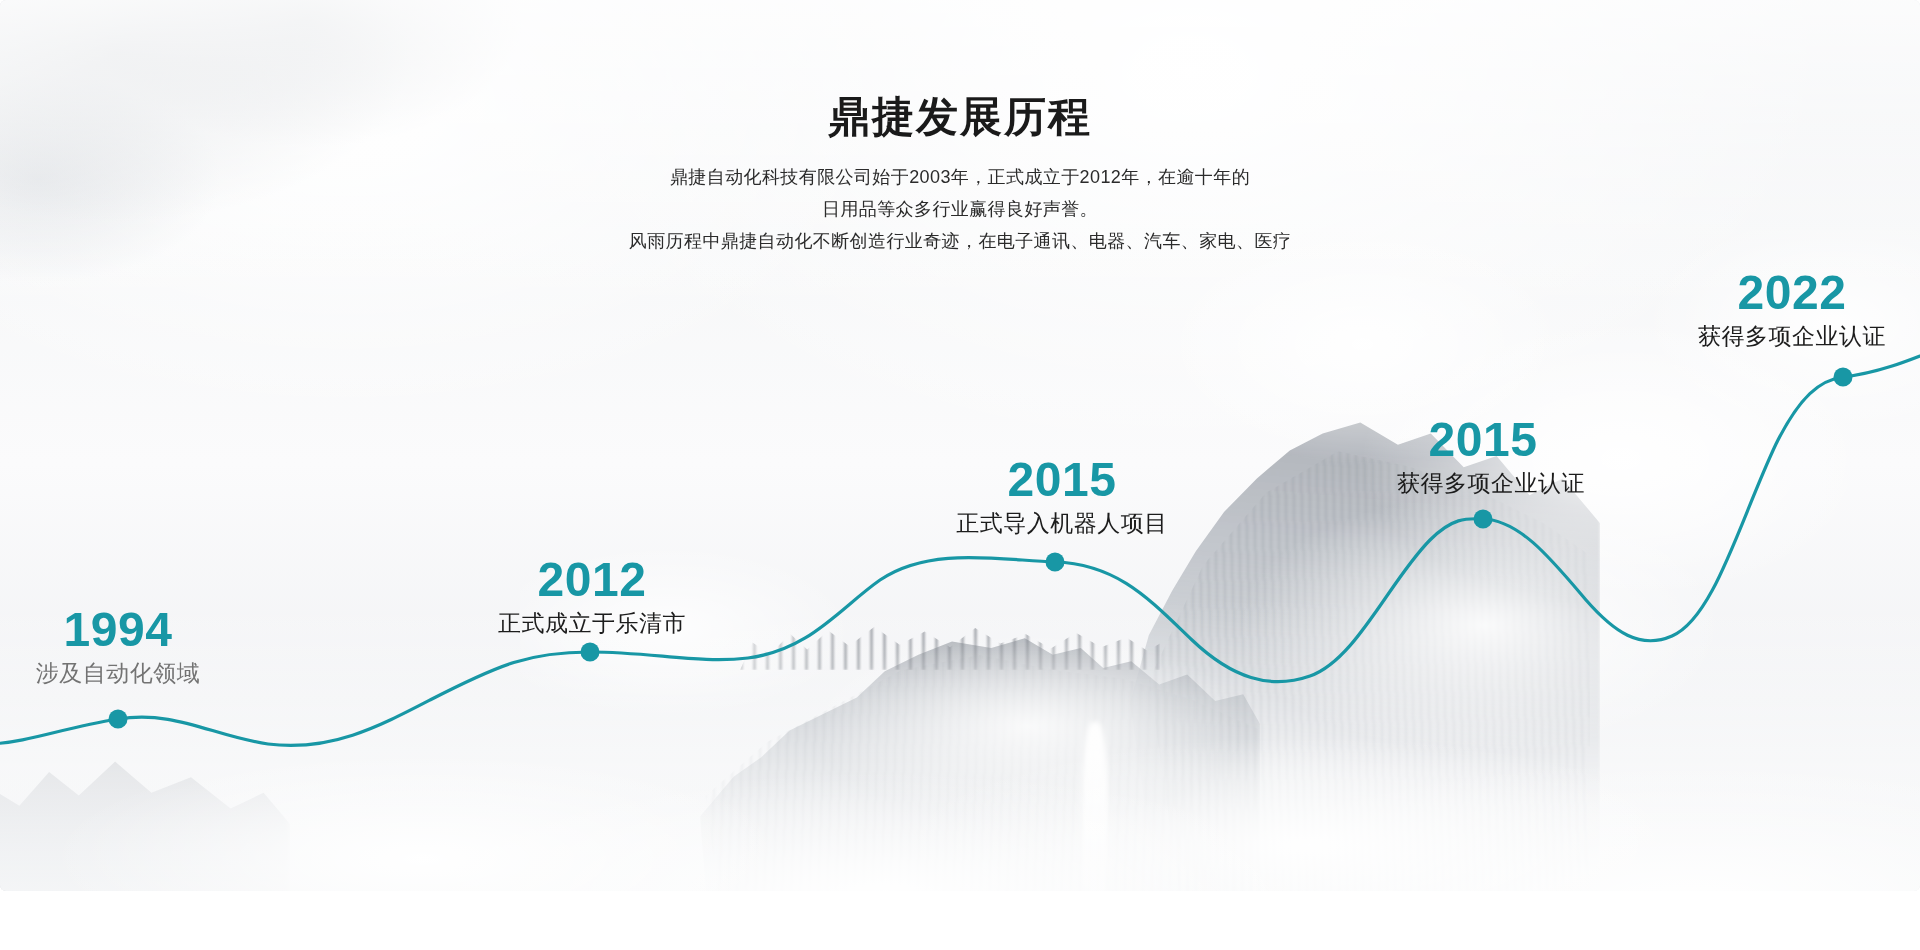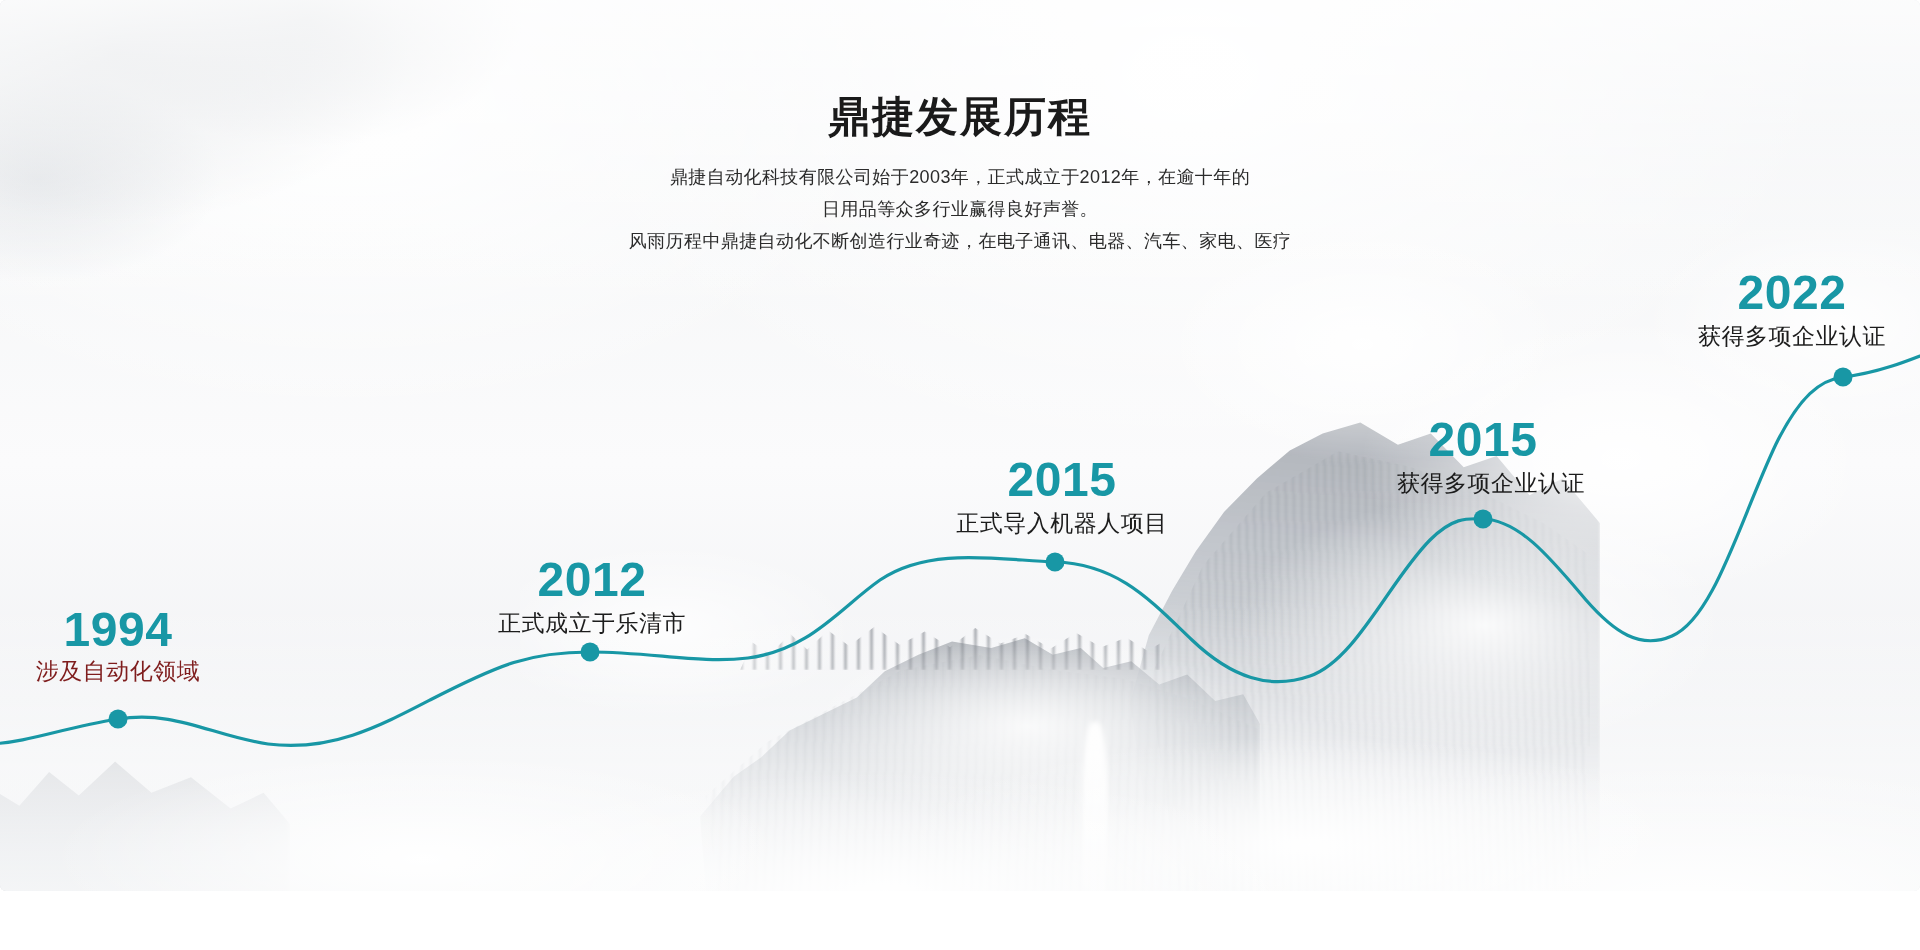--- a/index.html
+++ b/index.html
@@ -228,21 +228,21 @@
         <circle cx="590" cy="652" r="9.5" fill="#1897a5"></circle>
         <circle cx="1055" cy="562" r="9.5" fill="#1897a5"></circle>
         <circle cx="1483" cy="519" r="9.5" fill="#1897a5"></circle>
         <circle cx="1843" cy="377" r="9.5" fill="#1897a5"></circle>
       </g>
   </svg>
 
   <div id="milestone-layer">
       <div class="milestone" style="left: 118px; top: 605px;">
         <div class="year" style="color: rgb(24, 151, 165);">1994</div>
-        <div class="caption" style="color: #7f1d1d; font-family: Liberation Mono, monospace;">涉及自动化领域</div>
+        <div class="caption" style="color: #737373;">涉及自动化领域</div>
       </div>
       <div class="milestone" style="left: 592px; top: 555px;">
         <div class="year" style="color: rgb(24, 151, 165);">2012</div>
         <div class="caption" style="color: rgb(28, 28, 28);">正式成立于乐清市</div>
       </div>
       <div class="milestone" style="left: 1062px; top: 455px;">
         <div class="year" style="color: rgb(24, 151, 165);">2015</div>
         <div class="caption" style="color: rgb(28, 28, 28);">正式导入机器人项目</div>
       </div>
       <div class="milestone" style="left: 1483px; top: 415px;">

